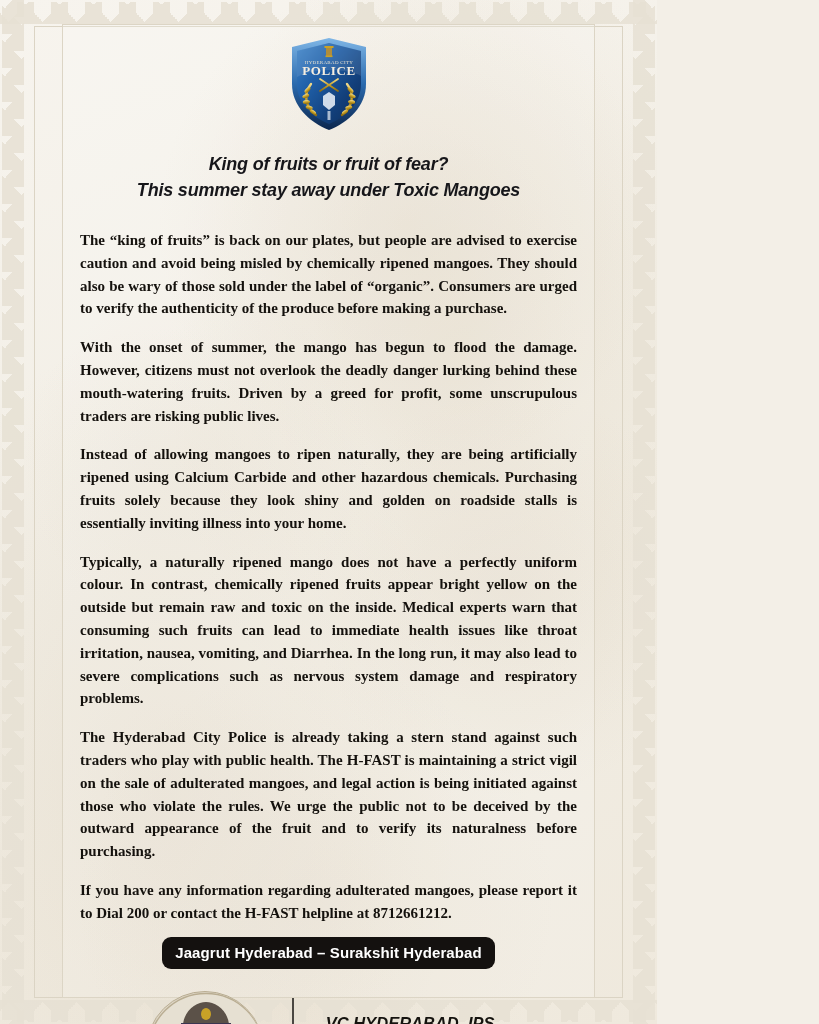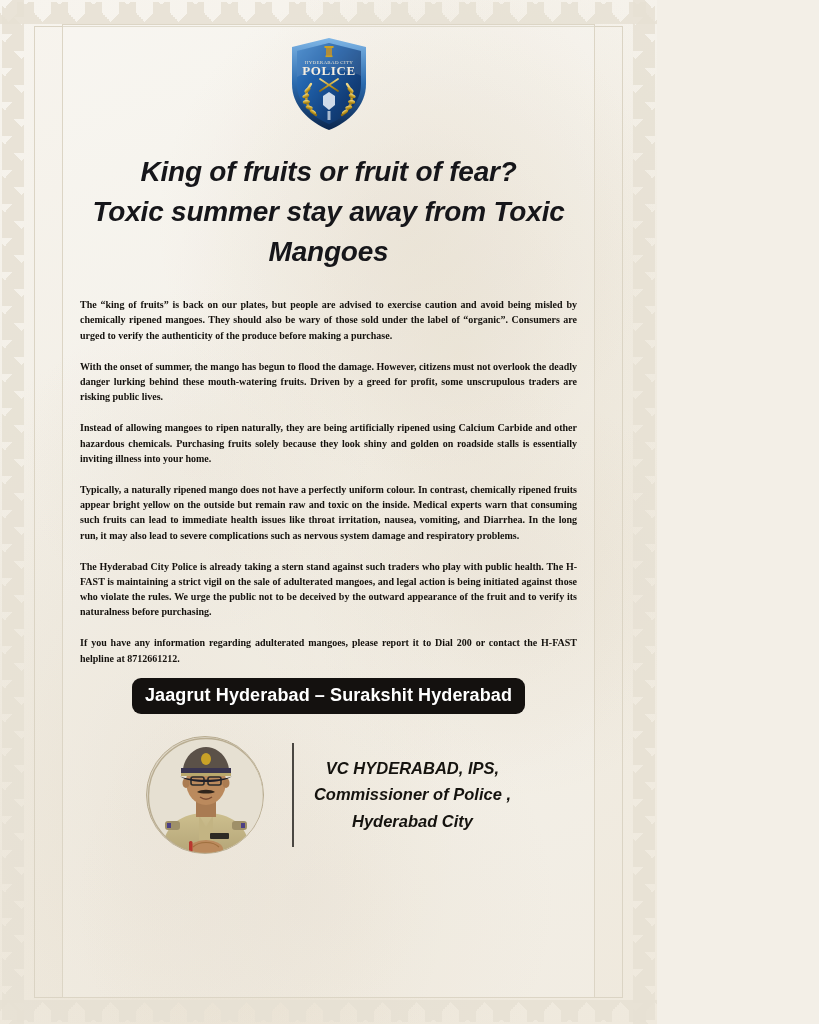--- a/index.html
+++ b/index.html
@@ -82,48 +82,48 @@
   
   .crest-wrap { display:flex; justify-content:center; margin-top:12px; }
   .crest { width:86px; height:96px; display:block; }
 
   
   .headline {
     margin-top:20px;
     text-align:center;
     font-family:"Liberation Sans", sans-serif;
     font-weight:bold; font-style:italic;
-    font-size:28px;
+    font-size:18px;
     line-height:1.42;
     color:#16161a;
     letter-spacing:-0.2px;
   }
 
   
   .body-copy { margin-top:26px; }
   .para {
     text-align:justify;
     font-family:"Liberation Serif", serif;
     font-weight:bold;
-    font-size:10px;
+    font-size:15px;
     line-height:1.52;
     color:#14110d;
     margin-bottom:16px;
     -webkit-hyphens:none; hyphens:none;
   }
   .para:last-child { margin-bottom:0; }
 
   
   .slogan-wrap { display:flex; justify-content:center; margin-top:12px; }
   .slogan {
     background:#14110f;
     color:#ffffff;
     font-family:"Liberation Sans", sans-serif;
     font-weight:bold;
-    font-size:18px;
+    font-size:15px;
     padding:7px 13px 8px;
     border-radius:9px;
     white-space:nowrap;
     letter-spacing:.1px;
   }
 
   
   .sign-row {
     margin-top:22px;
     display:flex;
@@ -234,21 +234,21 @@
           </g>
 
           <path d="M43 56 L49 60 L49 69 L43 74 L37 69 L37 60 Z" fill="#dfe8f2" opacity="0.92"></path>
           <rect x="41.5" y="75" width="3" height="9" fill="#cfd9e6" opacity="0.8"></rect>
         </svg>
       </span>
     </div>
 
     <div class="headline">
       <div>King of fruits or fruit of fear?</div>
-      <div>Toxic summer stay away from Toxic Mangoes</div>
+      <div>This summer stay away under Toxic Mangoes</div>
     </div>
 
     <div class="body-copy">
       <p class="para">The “king of fruits” is back on our plates, but people are advised to exercise caution and avoid being misled by chemically ripened mangoes. They should also be wary of those sold under the label of “organic”. Consumers are urged to verify the authenticity of the produce before making a purchase.</p>
       <p class="para">With the onset of summer, the mango has begun to flood the damage. However, citizens must not overlook the deadly danger lurking behind these mouth-watering fruits. Driven by a greed for profit, some unscrupulous traders are risking public lives.</p>
       <p class="para">Instead of allowing mangoes to ripen naturally, they are being artificially ripened using Calcium Carbide and other hazardous chemicals. Purchasing fruits solely because they look shiny and golden on roadside stalls is essentially inviting illness into your home.</p>
       <p class="para">Typically, a naturally ripened mango does not have a perfectly uniform colour. In contrast, chemically ripened fruits appear bright yellow on the outside but remain raw and toxic on the inside. Medical experts warn that consuming such fruits can lead to immediate health issues like throat irritation, nausea, vomiting, and Diarrhea. In the long run, it may also lead to severe complications such as nervous system damage and respiratory problems.</p>
       <p class="para">The Hyderabad City Police is already taking a stern stand against such traders who play with public health. The H-FAST is maintaining a strict vigil on the sale of adulterated mangoes, and legal action is being initiated against those who violate the rules. We urge the public not to be deceived by the outward appearance of the fruit and to verify its naturalness before purchasing.</p>
       <p class="para">If you have any information regarding adulterated mangoes, please report it to Dial 200 or contact the H-FAST helpline at 8712661212.</p>
     </div>

